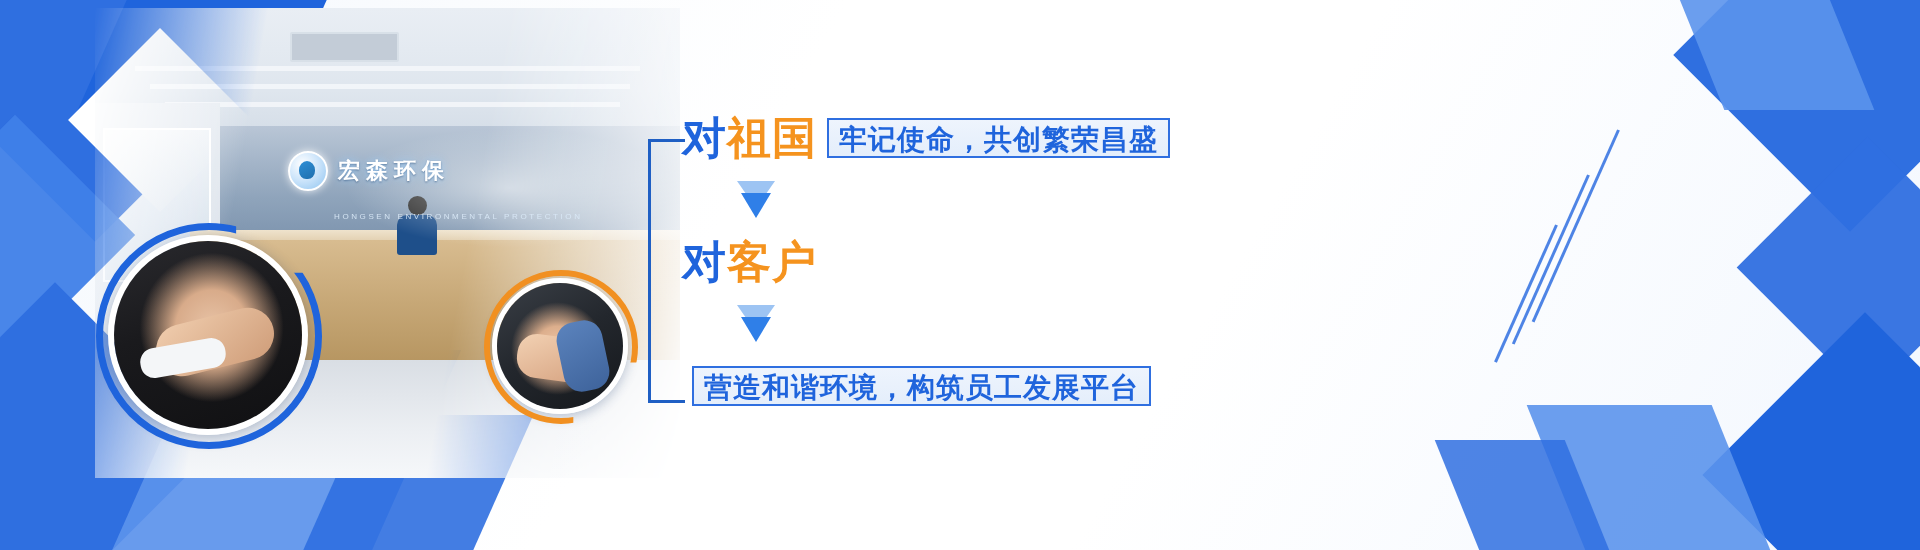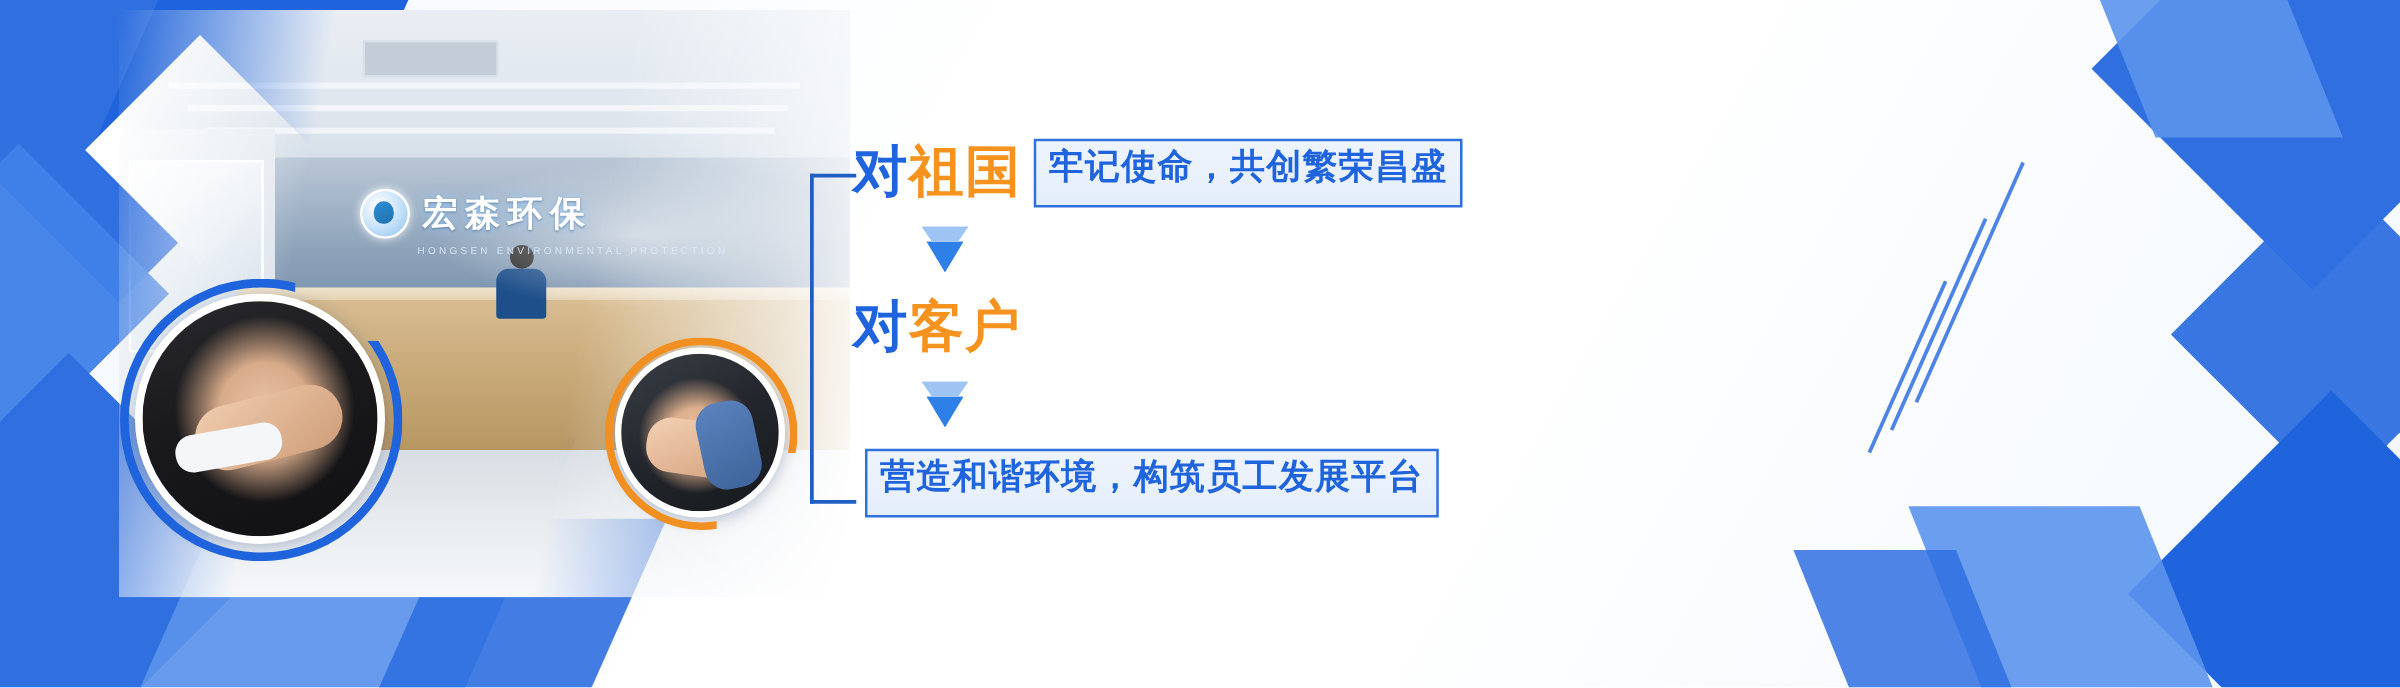--- a/index.html
+++ b/index.html
@@ -75,26 +75,26 @@
     background:radial-gradient(circle at 35% 32%,#ffffff 0%,#cfe6fb 45%,#8fc4f0 100%);
     border:2px solid #ffffff;flex:0 0 auto;position:relative;
     box-shadow:0 0 8px rgba(255,255,255,.85);
   }
   .logo-mark::after{
     content:"";position:absolute;left:9px;top:8px;width:16px;height:18px;
     border-radius:50% 50% 45% 45%;
     background:linear-gradient(150deg,#2f8fd6,#1f6fae);
   }
   .logo-text{
-    color:#ffffff;font-size:28px;font-weight:bold;letter-spacing:6px;
+    color:#ffffff;font-size:22px;font-weight:bold;letter-spacing:6px;
     text-shadow:0 0 10px rgba(150,200,245,.95),0 1px 2px rgba(20,50,90,.6);
     white-space:nowrap;
   }
   .logo-sub{
-    position:absolute;left:334px;top:196px;color:#dbeaf8;
+    position:absolute;left:334px;top:212px;color:#dbeaf8;
     font-size:8px;letter-spacing:2.6px;white-space:nowrap;opacity:.9;
   }
 
   
   .circle-photo{position:absolute;border-radius:50%;overflow:hidden;}
   .cp1{left:108px;top:235px;width:188px;height:188px;
        border:6px solid #ffffff;box-shadow:0 3px 14px rgba(30,60,110,.3);}
   .cp1-ring{position:absolute;left:96px;top:223px;width:212px;height:212px;
        border-radius:50%;border:7px solid #1f64dc;
        clip-path:polygon(0 0,62% 0,62% 22%,100% 22%,100% 100%,0 100%);}
@@ -157,21 +157,21 @@
     letter-spacing:1px;
   }
   .lbl-to{color:#1f64dc;}
   .lbl-obj{color:#f5931e;}
   .row-text{
     margin-left:10px;
     border:2px solid #2f6fe0;
     background:linear-gradient(180deg,#eef4fd,#e4eefb);
     color:#1f64dc;
     font-size:28px;font-weight:bold;letter-spacing:1px;
-    padding:6px 10px 17px;white-space:nowrap;line-height:1;
+    padding:6px 10px 2px;white-space:nowrap;line-height:1;
   }
 
   .arrow-gap{height:62px;position:relative;}
   .arrow{position:absolute;left:74px;top:12px;width:0;height:0;}
   .arrow .a-top{
     position:absolute;left:-19px;top:0;width:38px;height:12px;
     background:#9dc4f3;
     clip-path:polygon(0 0,100% 0,78% 100%,22% 100%);
   }
   .arrow .a-bot{

